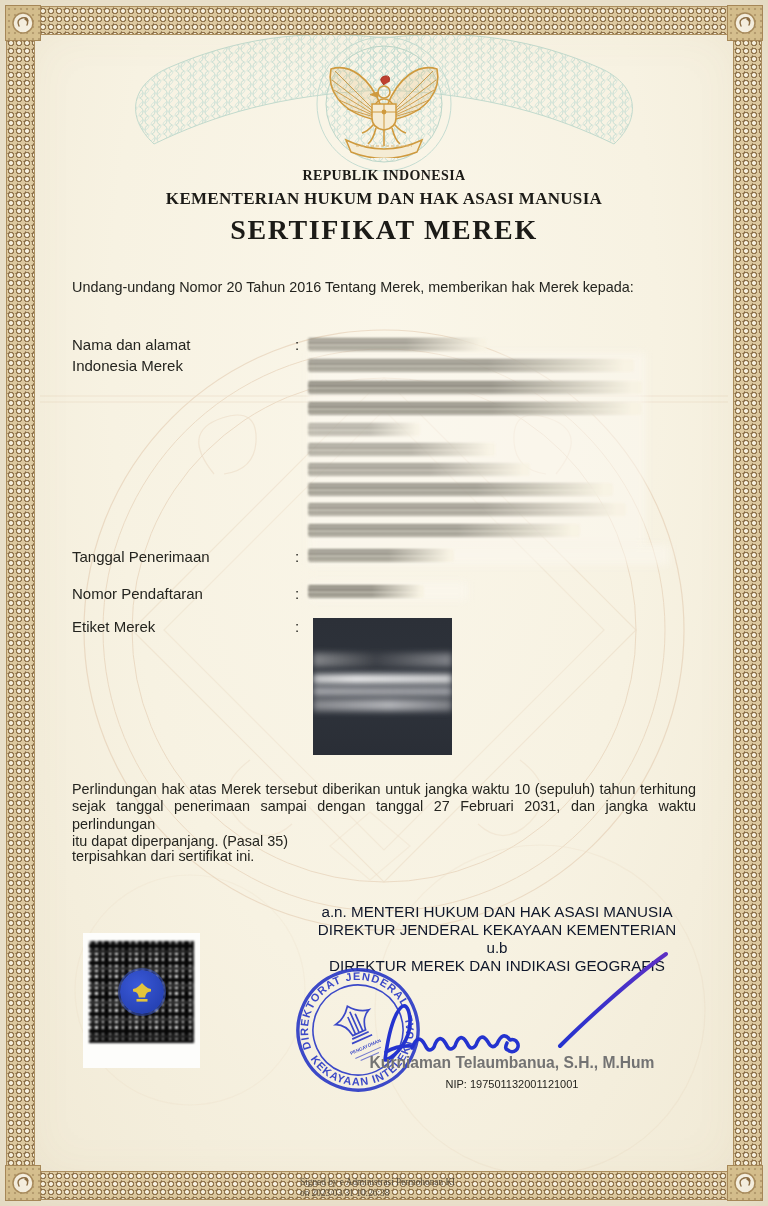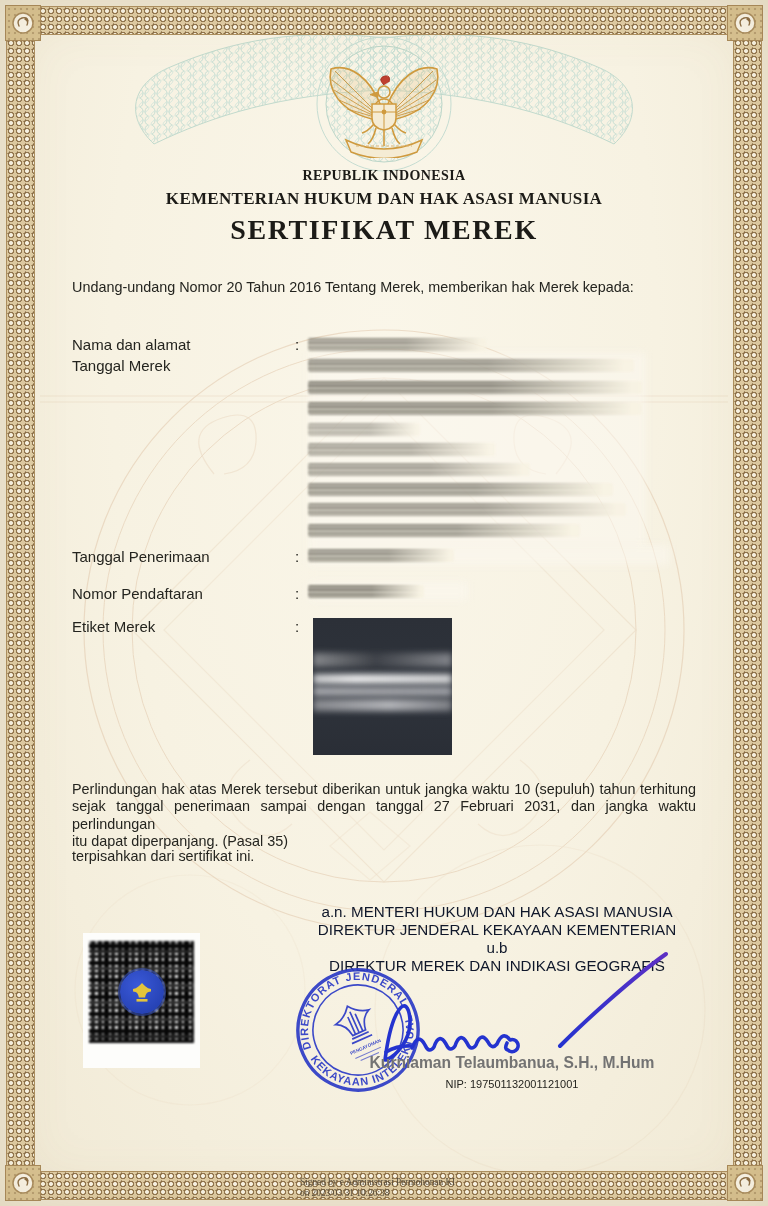--- a/index.html
+++ b/index.html
@@ -174,21 +174,21 @@
   <div class="hdr hdr-country">REPUBLIK INDONESIA</div>
   <div class="hdr hdr-title">SERTIFIKAT MEREK</div>
   <div class="hdr hdr-ministry">KEMENTERIAN HUKUM DAN HAK ASASI MANUSIA</div>
 
   <div class="textblock" style="top:279px">
       <div>Undang-undang Nomor 20 Tahun 2016 Tentang Merek, memberikan hak Merek kepada:</div>
     </div>
 
   <div class="fieldlabel" style="top:334px">
     <div>Nama dan alamat</div>
-    <div>Tanggal Merek</div>
+    <div>Indonesia Merek</div>
   </div>
   <div class="fcolon" style="top:334px">:</div>
   <div class="fieldlabel" style="top:546px">Tanggal Penerimaan</div>
   <div class="fcolon" style="top:546px">:</div>
   <div class="fieldlabel" style="top:583px">Nomor Pendaftaran</div>
   <div class="fcolon" style="top:583px">:</div>
   <div class="fieldlabel" style="top:616px">Etiket Merek</div>
   <div class="fcolon" style="top:616px">:</div>
 
   <div class="halo" style="left:308px;top:353px;width:338px;height:192px"></div>

